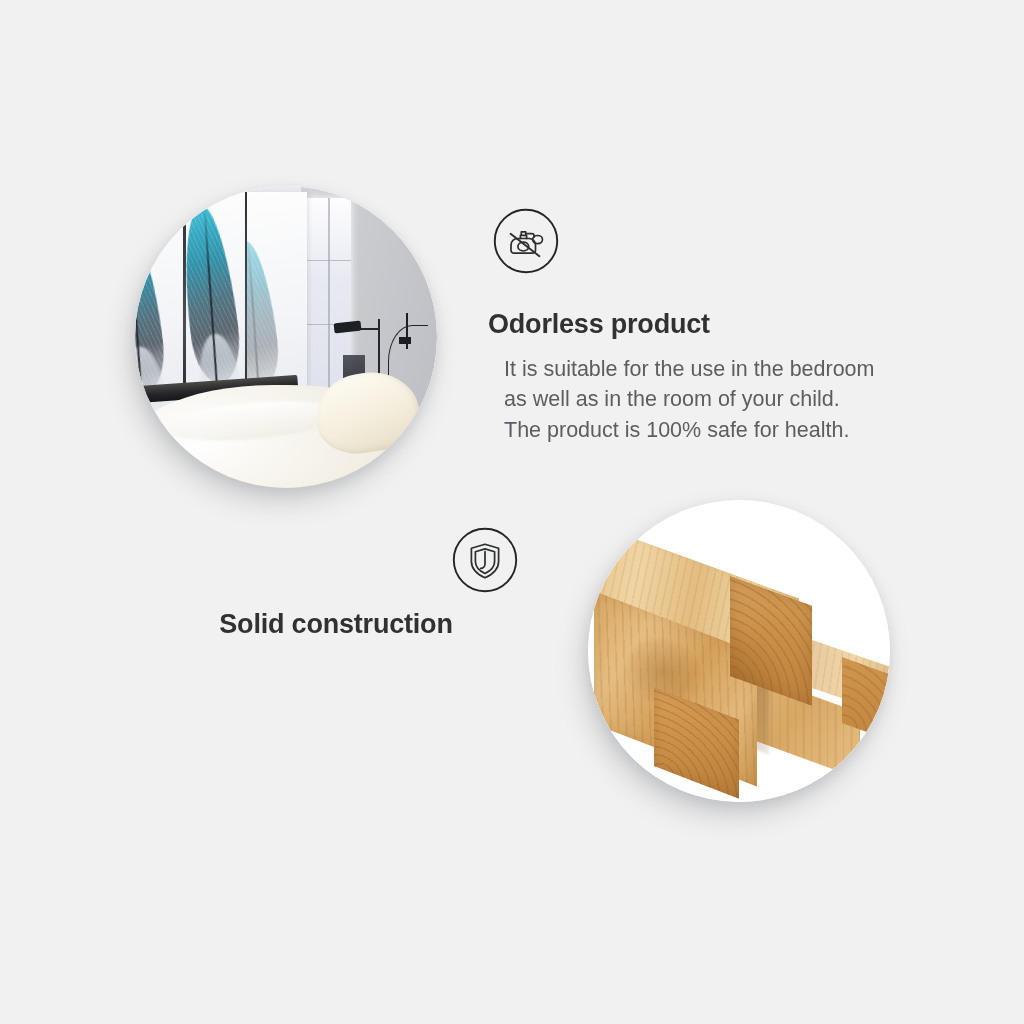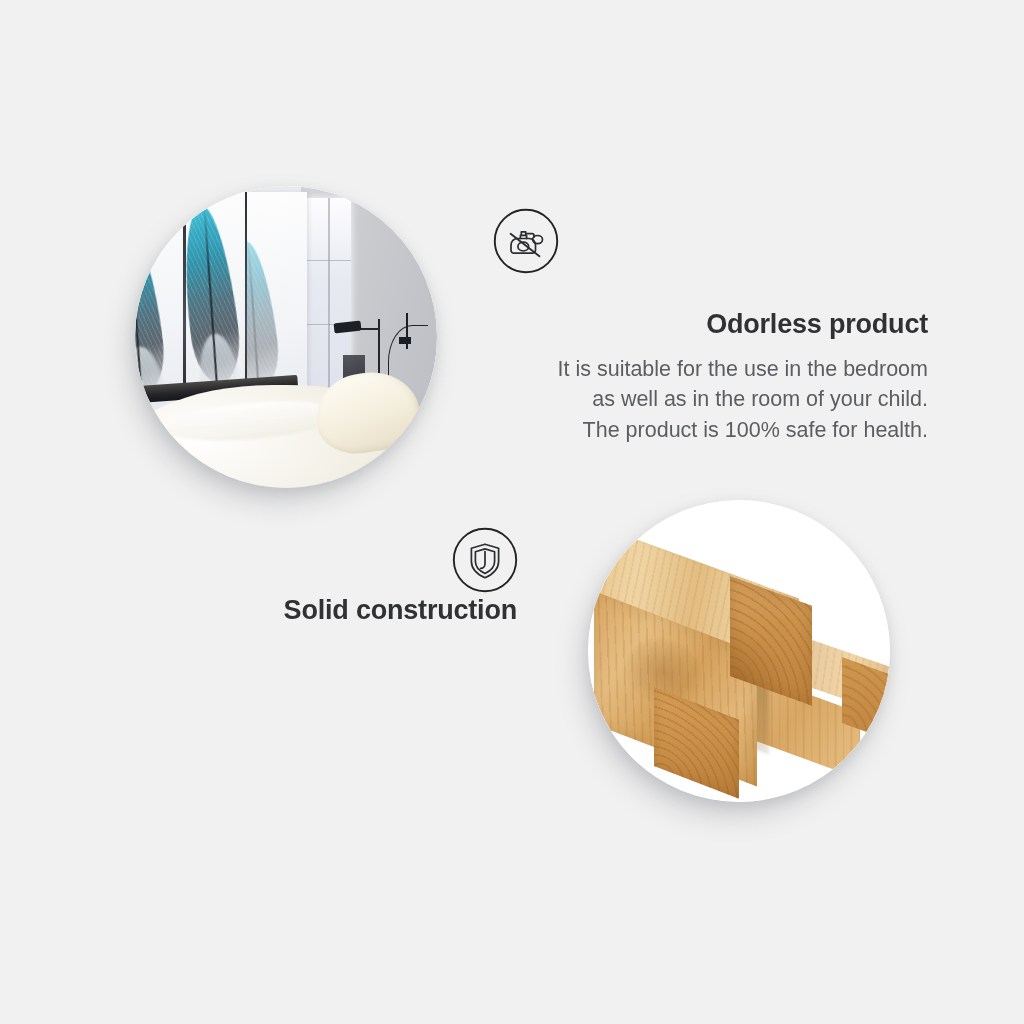--- a/index.html
+++ b/index.html
@@ -409,40 +409,40 @@
   }
   .feature-title {
     margin: 0;
     font-size: 27px;
     font-weight: 700;
     letter-spacing: -0.2px;
     color: #2f3133;
     line-height: 1.1;
   }
   .feature-body {
-    margin: 0;
+    margin: 16px;
     font-size: 21.5px;
     font-weight: 400;
     color: #5b5d60;
     line-height: 30.5px;
     white-space: pre-line;
   }
   #text-odorless {
     left: 488px;
     top: 310px;
     width: 440px;
-    text-align: right;
+    text-align: left;
   }
   #text-odorless .feature-body { margin-top: 14px; }
 
   #text-solid {
     left: 155px;
-    top: 596px;
+    top: 610px;
     width: 362px;
-    text-align: right;
+    text-align: center;
   }
   #text-solid .feature-body { margin-top: 12px; }
 </style>
 </head>
 <body>
 
 <div class="stage">
 
   <div class="photo-disc" id="disc-bedroom">
     <div class="inner">

